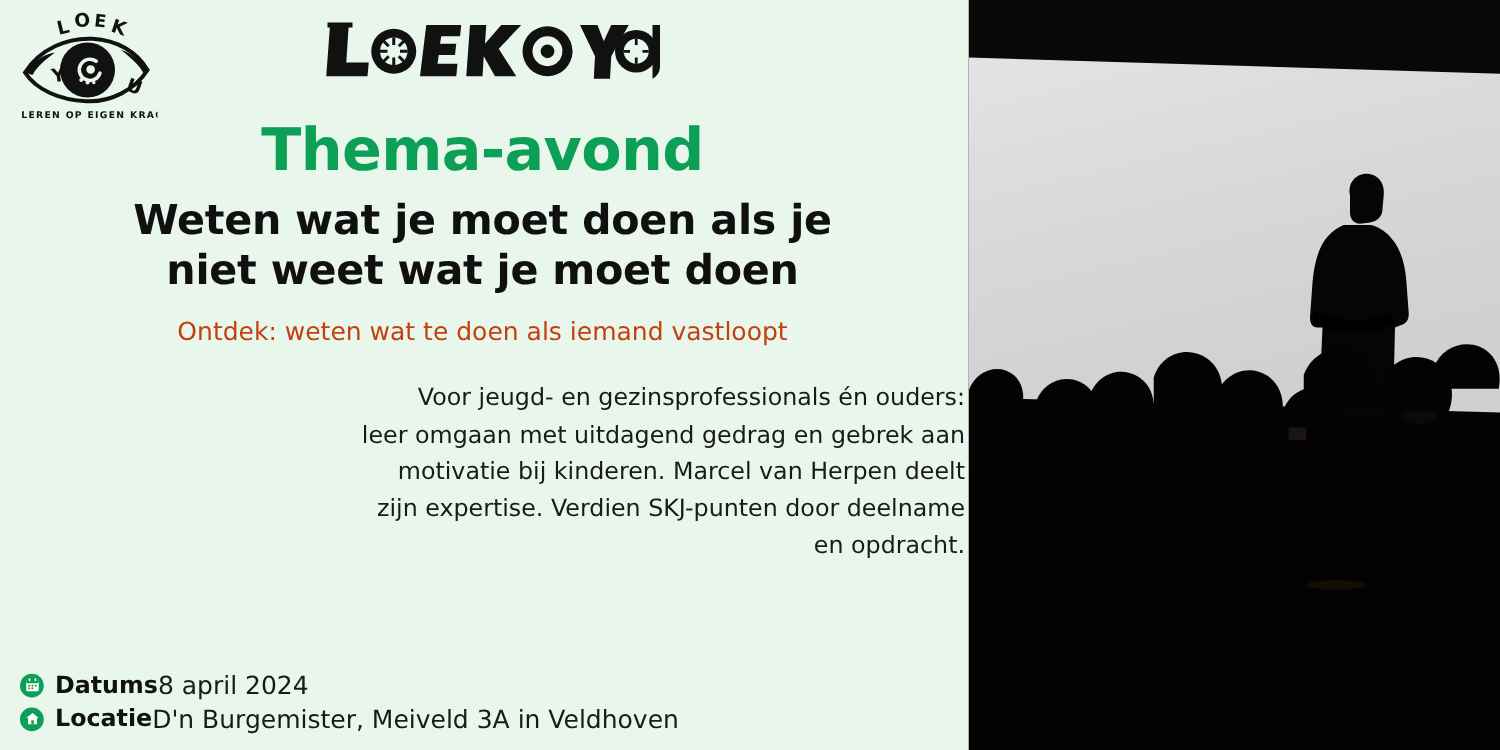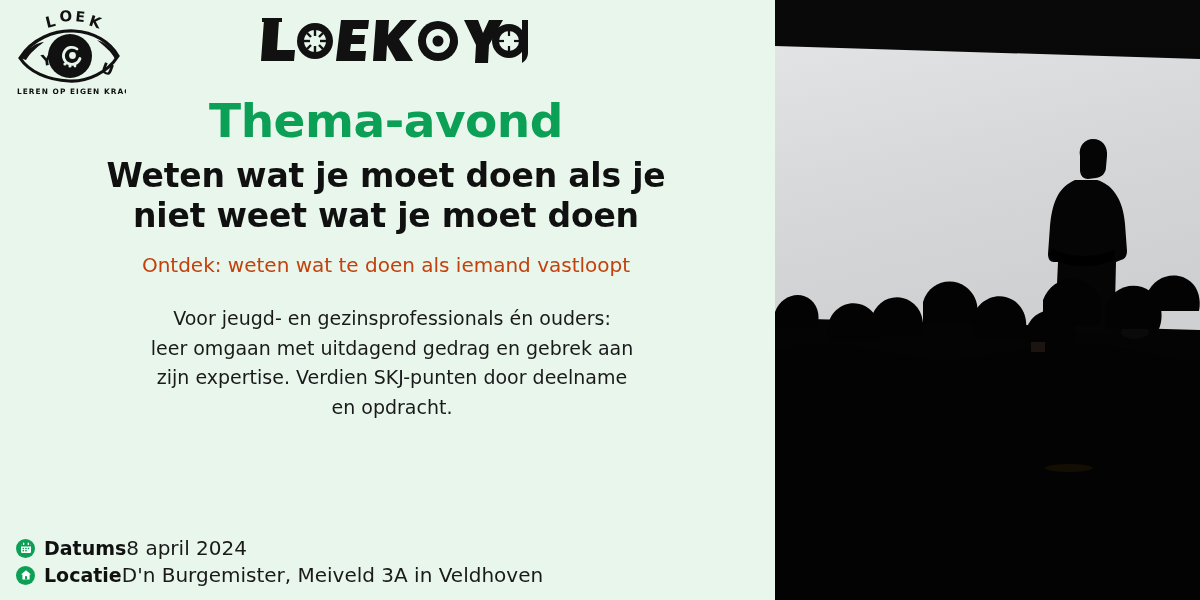--- a/index.html
+++ b/index.html
@@ -84,20 +84,21 @@
     color: #c2410c;
     line-height: 1.3;
   }
 
   .body-copy {
     margin: 26px 0 0 12px;
     font-size: 19px;
     font-weight: 400;
     color: #1a1a1a;
     line-height: 1.55;
+    text-align: right;
   }
   .body-copy .bc-line { display: block; }
 
   
   .meta {
     position: absolute;
     left: 16px;
     bottom: 10px;
     width: 740px;
   }
@@ -229,20 +230,21 @@
       <h2 class="headline">
         <span class="hl-line">Weten wat je moet doen als je</span>
         <span class="hl-line">niet weet wat je moet doen</span>
       </h2>
 
       <p class="subtitle">Ontdek: weten wat te doen als iemand vastloopt</p>
 
       <p class="body-copy">
         <span class="bc-line">Voor jeugd- en gezinsprofessionals én ouders:</span>
         <span class="bc-line">leer omgaan met uitdagend gedrag en gebrek aan</span>
+        <span class="bc-line">motivatie bij kinderen. Marcel van Herpen deelt</span>
         <span class="bc-line">zijn expertise. Verdien SKJ-punten door deelname</span>
         <span class="bc-line">en opdracht.</span>
       </p>
     </div>
 
     <div class="meta">
 
       <div class="meta-row">
         <span class="meta-icon">
           <svg width="12" height="12" viewBox="0 0 12 12" xmlns="http://www.w3.org/2000/svg">

